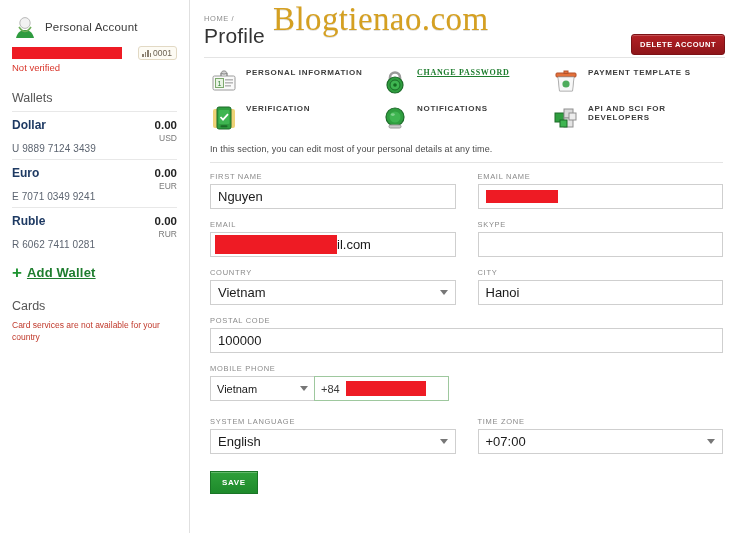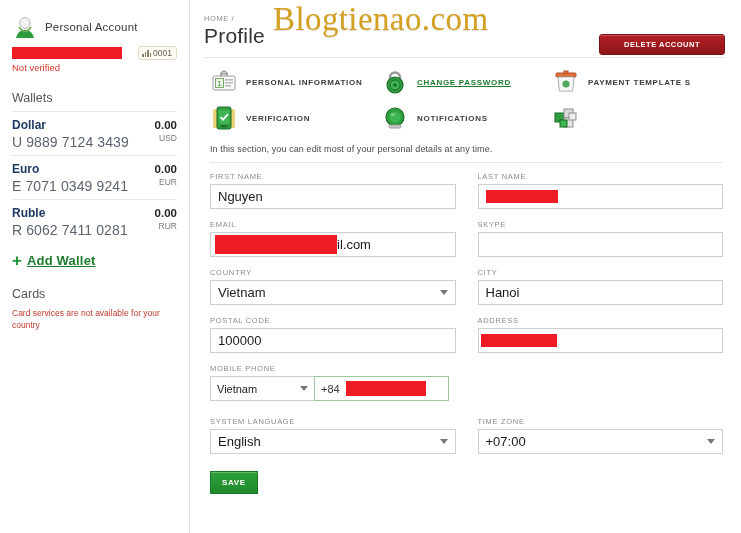--- a/index.html
+++ b/index.html
@@ -44,21 +44,21 @@
   .sb-title {
     font-size: 12.5px; color:#555; margin: 18px 0 6px 0; font-weight:400;
   }
   .wallet {
     border-top:1px solid #e8e8e8;
     padding: 6px 0 5px 0;
     display:flex; justify-content:space-between; align-items:flex-start;
   }
   .wallet:first-of-type { border-top:none; }
   .w-name { font-size:12px; font-weight:bold; color:#1e3a63; line-height:1.25; }
-  .w-num  { font-size:14px; color:#5c6470; letter-spacing:.1px; margin-top:1px; }
+  .w-num  { font-size:10px; color:#5c6470; letter-spacing:.1px; margin-top:10px; }
   .w-amt  { font-size:11.5px; font-weight:bold; color:#222; text-align:right; line-height:1.25;}
   .w-cur  { font-size:8.5px; color:#7a7a7a; text-align:right; margin-top:1px;}
 
   .addwallet {
     display:flex; align-items:center; gap:5px; margin-top:9px;
   }
   .plus { color:#1e9431; font-size:17px; font-weight:bold; line-height:1; }
   .addwallet span.lbl {
     color:#1e7d2e; font-size:13px; font-weight:bold;
     text-decoration:underline; letter-spacing:.2px;
@@ -74,30 +74,30 @@
     font-family:"Liberation Serif", serif;
     font-size:33px; color:#d5a021; letter-spacing:.4px;
     text-shadow: 0 1px 0 rgba(0,0,0,.12);
     pointer-events:none;
   }
   .del-btn {
     position:absolute; right:16px; top:34px;
     background: linear-gradient(#b32025, #8e1519);
     border:1px solid #7c1216; border-radius:3px;
     color:#fff; font-size:7.5px; letter-spacing:.5px;
-    padding:5px 24px; font-weight:bold;
+    padding:5px 8px; font-weight:bold;
     box-shadow: inset 0 1px 0 rgba(255,255,255,.22);
   }
   .hr { border-top:1px solid #e4e4e4; margin:9px 0 0 0; }
 
   
   .menu { display:grid; grid-template-columns: 1fr 1fr 1fr; row-gap:8px; padding:10px 2px 6px 6px; }
-  .mitem { display:flex; align-items:center; gap:8px; }
+  .mitem { display:flex; align-items:flex-start; gap:8px; }
   .mlabel { font-size:8px; color:#3d3d3d; letter-spacing:.7px; font-weight:bold; }
-  .mlabel.link { color:#1e7d2e; text-decoration:underline; }
+  .mlabel.link { color:#1e7d2e; text-decoration:underline;font-family:Liberation Serif, serif; }
   .icn { width:28px; height:28px; flex:none; position:relative; }
 
   .note {
     font-size:9px; color:#4a4a4a; padding:6px 4px 8px 6px; letter-spacing:.1px;
   }
   .hr2 { border-top:1px solid #e4e4e4; margin:0 2px 0 6px; }
 
   
   .form { padding: 9px 2px 0 6px; }
   .frow { display:flex; gap:22px; margin-bottom:11px; }
@@ -285,37 +285,38 @@
       <div class="mitem">
         <span class="icn">
           <svg width="28" height="28" viewBox="0 0 28 28">
             <rect x="3" y="9" width="9" height="9" fill="#2f9e3f" stroke="#1c6b29"></rect>
             <rect x="12" y="5" width="9" height="9" fill="#d9d9d9" stroke="#8f8f8f"></rect>
             <rect x="12" y="14" width="9" height="9" fill="#e4e4e4" stroke="#8f8f8f"></rect>
             <rect x="8" y="16" width="7" height="7" fill="#3fb551" stroke="#1c6b29"></rect>
             <rect x="17" y="9" width="7" height="7" fill="#ededed" stroke="#8f8f8f"></rect>
           </svg>
         </span>
+        <span class="mlabel">API AND SCI FOR DEVELOPERS</span>
       </div>
     </div>
 
     <div class="note">In this section, you can edit most of your personal details at any time.</div>
     <div class="hr2"></div>
 
     <div class="form">
 
       <div class="frow">
         <div class="fcol">
           <div class="flabel">FIRST NAME</div>
           <div class="finput">
             <span>Nguyen</span>
           </div>
         </div>
         <div class="fcol">
-          <div class="flabel">LAST NAME</div>
+          <div class="flabel">EMAIL NAME</div>
           <div class="finput">
             <span class="redact fld" style="width:72px;"></span>
           </div>
         </div>
       </div>
 
       <div class="frow">
         <div class="fcol">
           <div class="flabel">EMAIL</div>
           <div class="finput" style="padding:4px;">
@@ -345,26 +346,20 @@
             <span>Hanoi</span>
           </div>
         </div>
       </div>
 
       <div class="frow">
         <div class="fcol">
           <div class="flabel">POSTAL CODE</div>
           <div class="finput">
             <span>100000</span>
-          </div>
-        </div>
-        <div class="fcol">
-          <div class="flabel">ADDRESS</div>
-          <div class="finput" style="padding:0 0 0 2px;">
-            <span class="redact fld" style="width:76px;"></span>
           </div>
         </div>
       </div>
 
       <div class="frow" style="margin-bottom:16px;">
         <div class="fcol">
           <div class="flabel">MOBILE PHONE</div>
           <div class="phone-wrap">
             <div class="phone-cc">
               <span>Vietnam</span>

